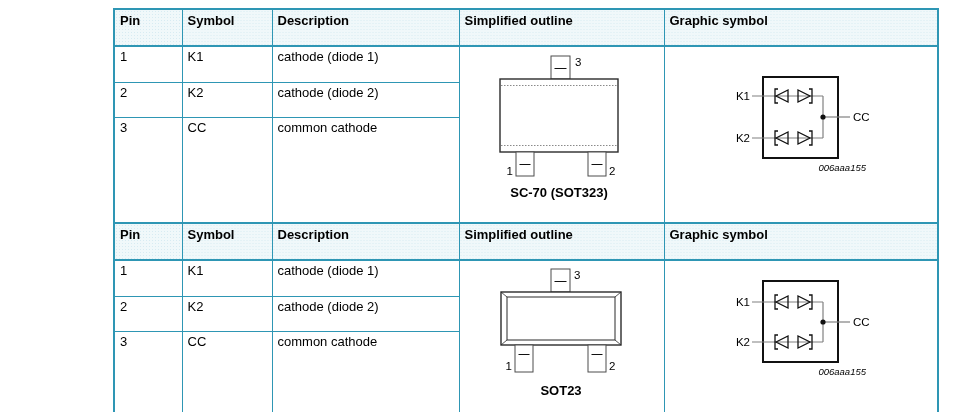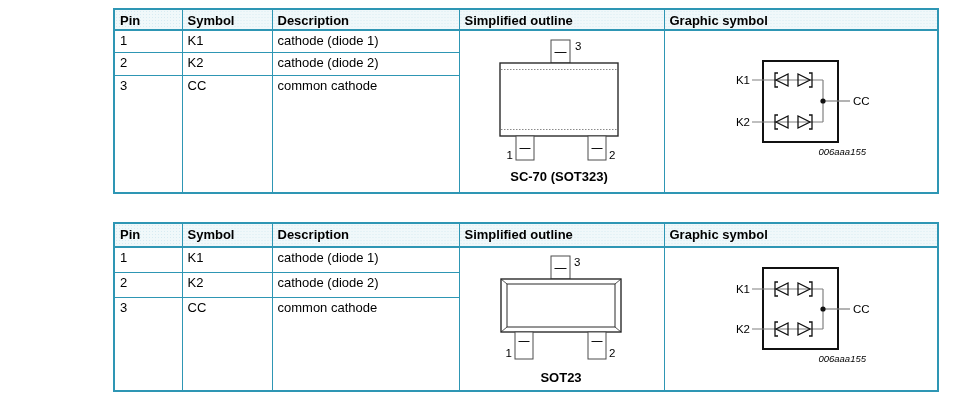--- a/index.html
+++ b/index.html
@@ -8,21 +8,21 @@
     font-family:"Liberation Sans", sans-serif; color:#000; overflow:hidden;
   }
   .pin-table { position:absolute; left:113px; }
   .pin-table.t1 { top:8px; }
   .pin-table.t2 { top:222px; }
 
   table { border-collapse:collapse; table-layout:fixed; width:824px; border:2px solid #2e96b4; }
   col.c1{width:68px} col.c2{width:90px} col.c3{width:187px} col.c4{width:205px} col.c5{width:274px}
   th, td {
     border:1px solid #2e96b4; font-size:13px; line-height:1.25;
-    padding:2px 4px 0 5px; vertical-align:top; text-align:left; overflow:hidden;
+    padding:2px 4px 16px 5px; vertical-align:top; text-align:left; overflow:hidden;
   }
   thead th {
     font-weight:bold; border-bottom:2px solid #2e96b4;
     background-color:#f0f8fa;
     background-image:radial-gradient(#d7ebf2 0.8px, rgba(0,0,0,0) 0.8px);
     background-size:3px 3px;
     padding-top:3px;
   }
   .t1 tr.hr{height:21px} .t1 tr.r1{height:22px} .t1 tr.r2{height:22px} .t1 tr.r3{height:115px}
   .t2 tr.hr{height:24px} .t2 tr.r1{height:25px} .t2 tr.r2{height:25px} .t2 tr.r3{height:92px}

